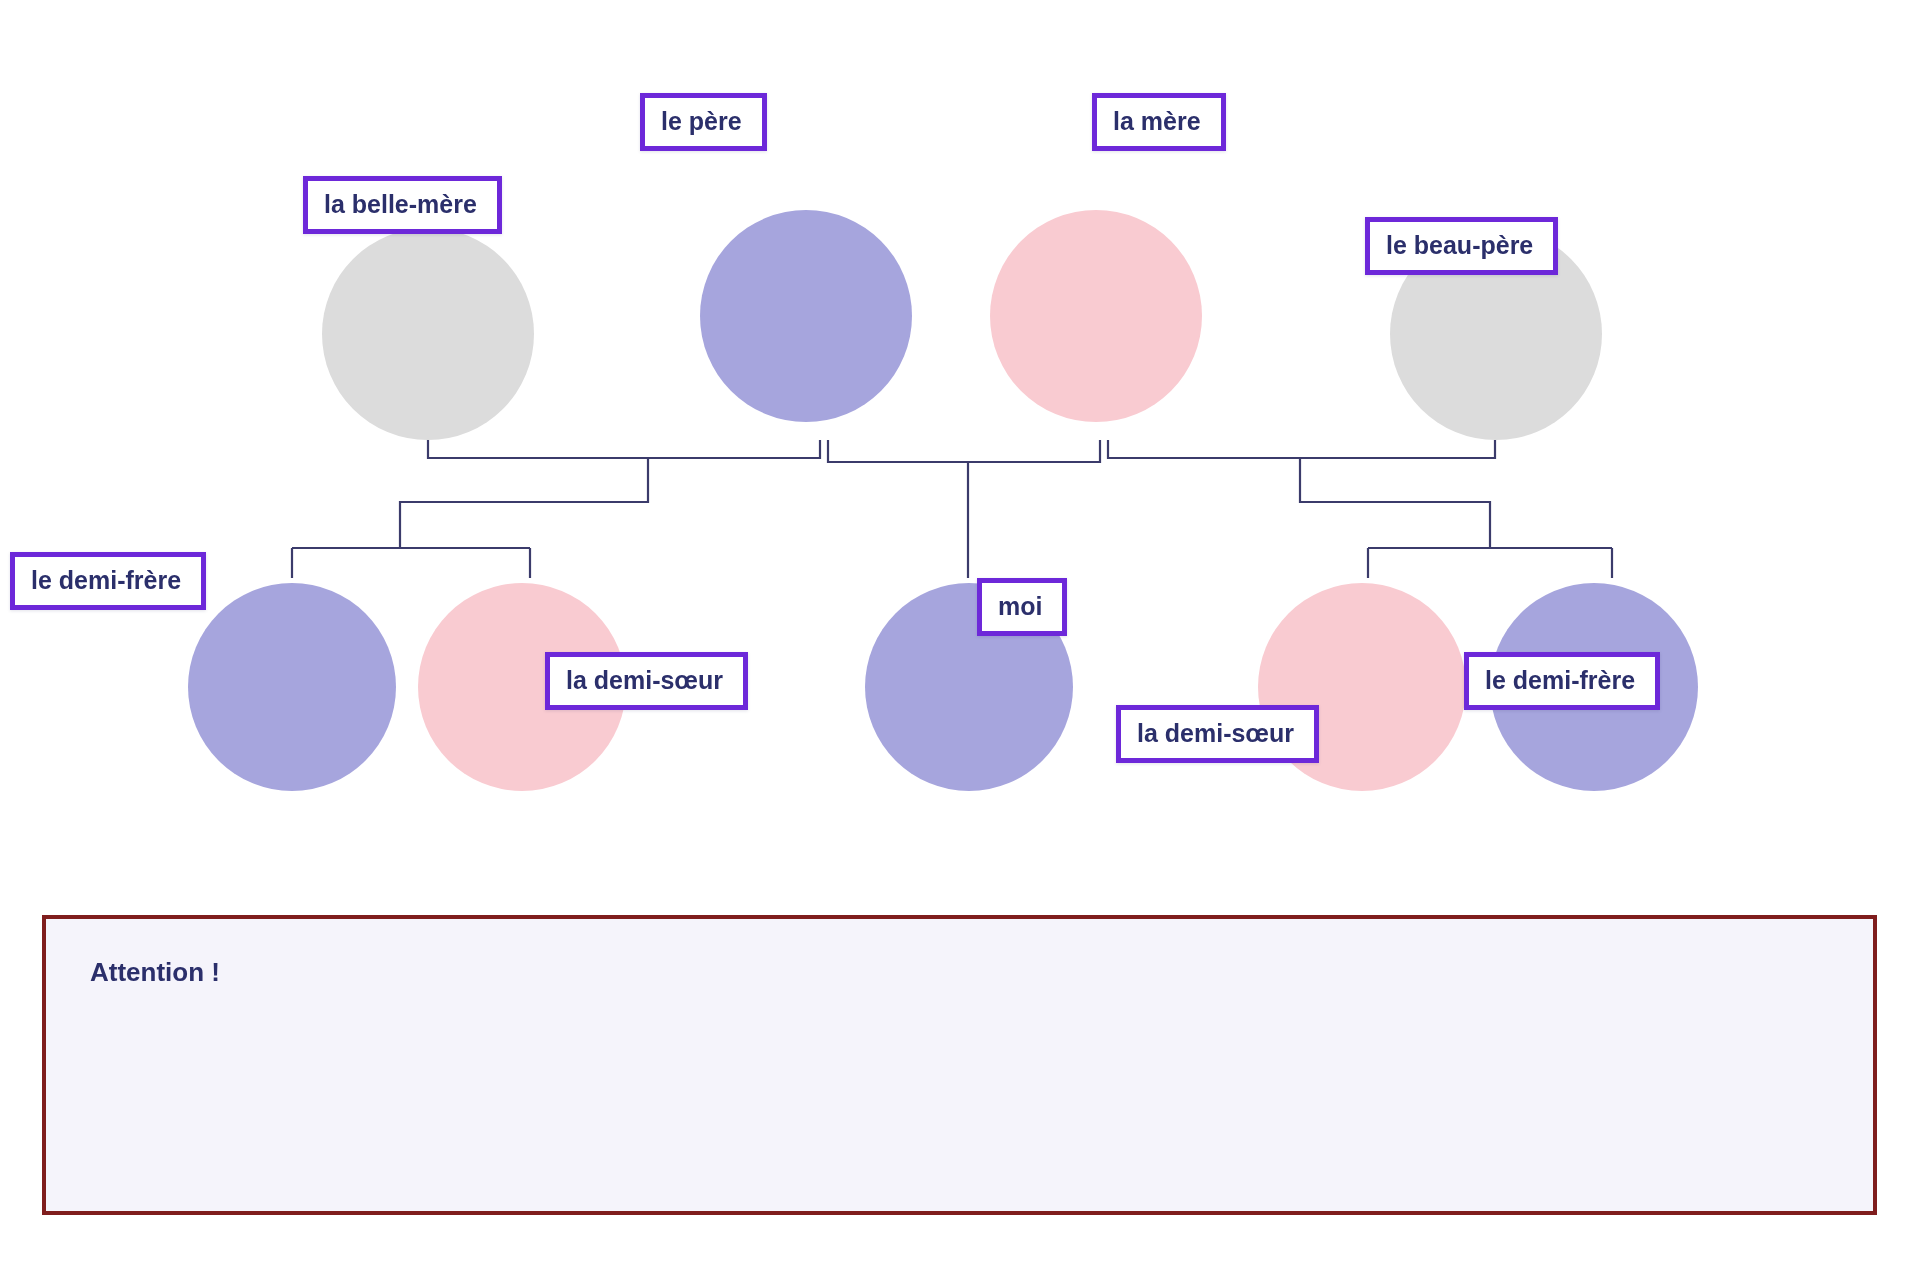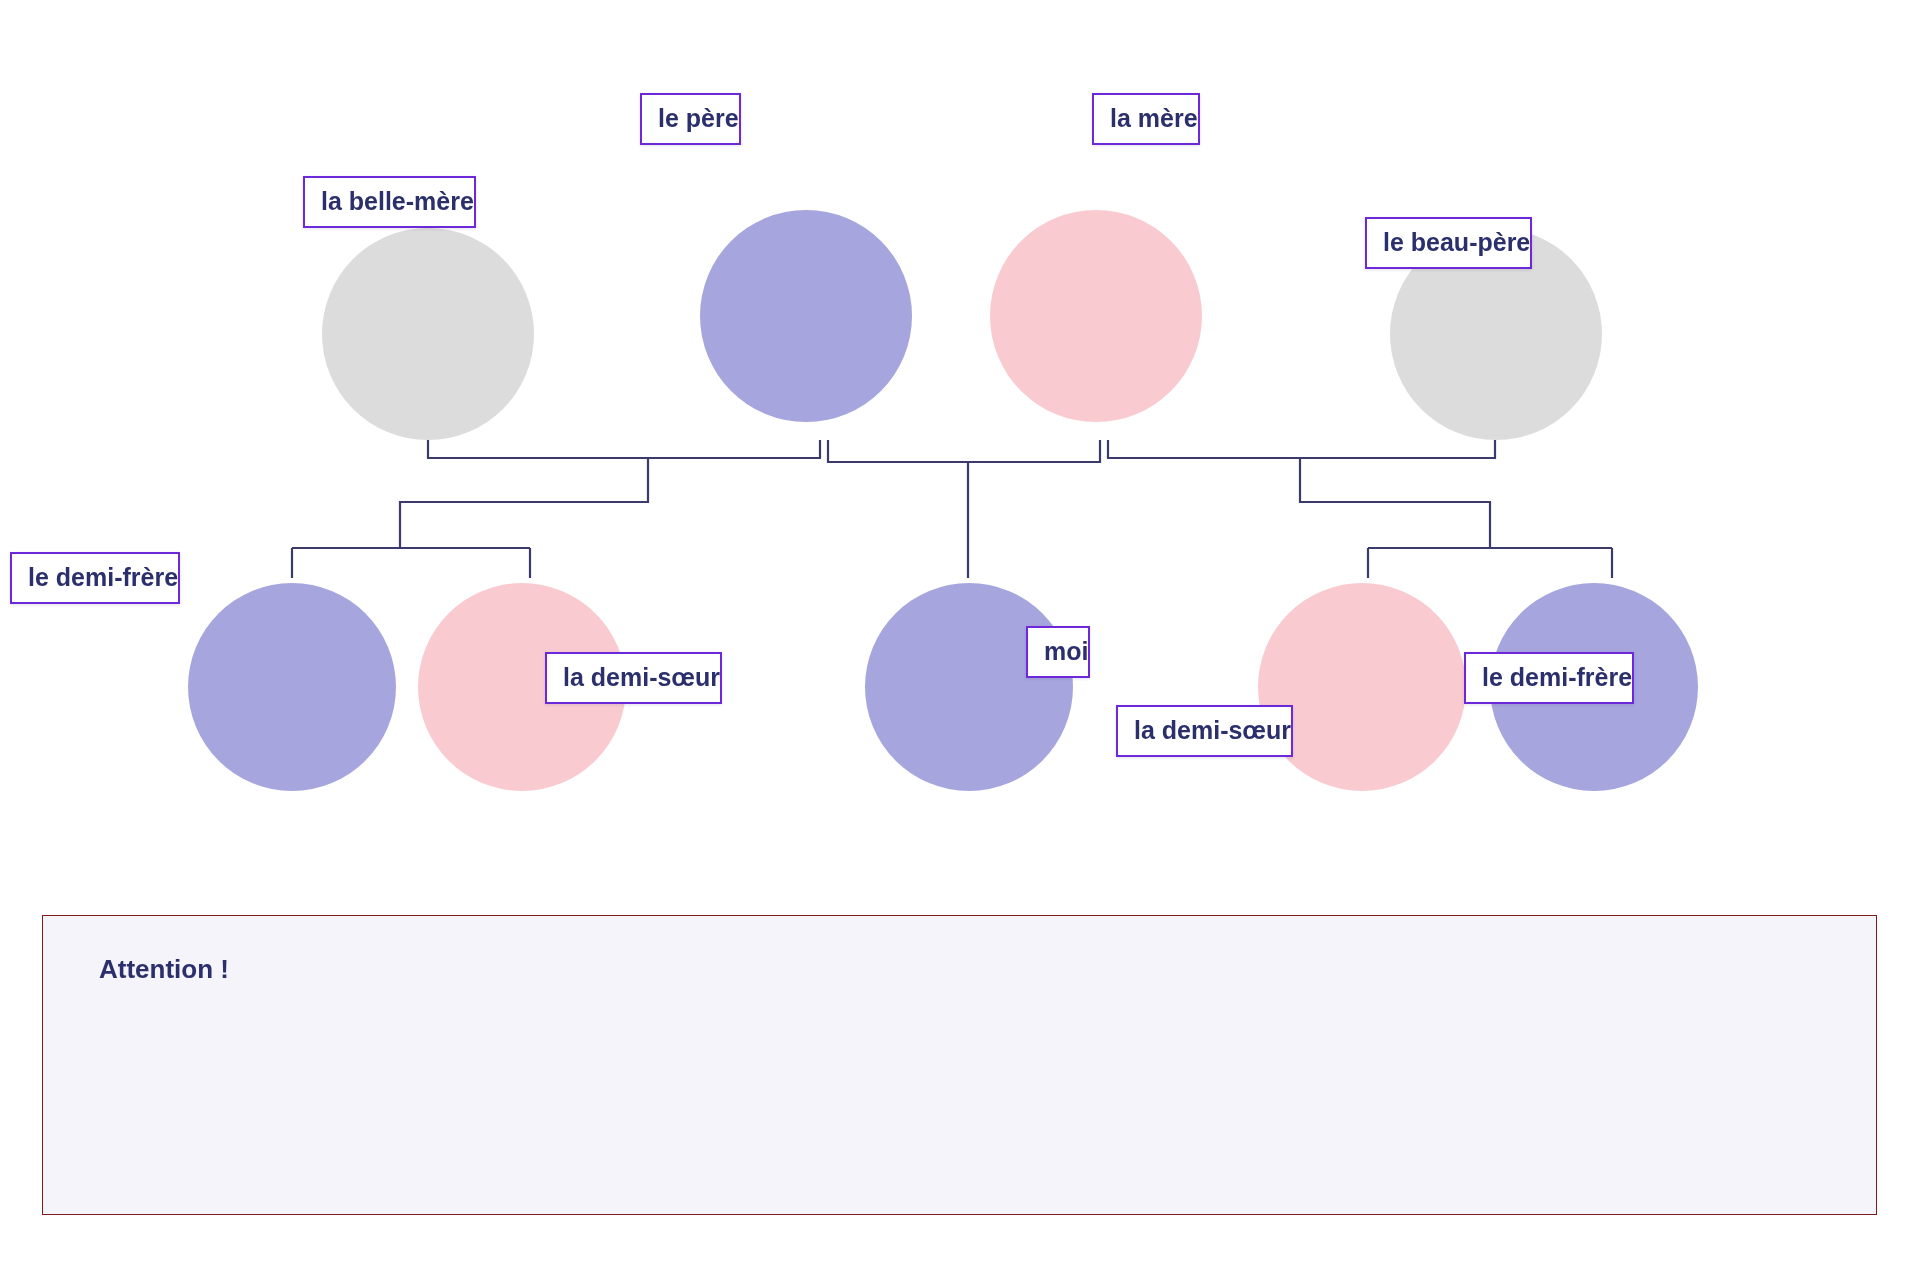--- a/index.html
+++ b/index.html
@@ -26,26 +26,26 @@
     position: absolute;
     border-radius: 50%;
   }
   .c-grey   { background: #dcdcdc; }
   .c-purple { background: #a6a5dd; }
   .c-pink   { background: #f9cbd1; }
 
   .label {
     position: absolute;
     background: #ffffff;
-    border: 2px solid #6d28d9;
+    border: 5px solid #6d28d9;
     box-shadow: 0 1px 3px rgba(40,40,90,0.13);
     color: #2b2f6b;
     font-size: 25px;
     font-weight: 600;
-    padding: 9px 0 10px 16px;
+    padding: 9px 20px 10px 16px;
     white-space: nowrap;
     line-height: 1.15;
     box-sizing: border-box;
   }
 
   svg.lines {
     position: absolute;
     left: 0;
     top: 0;
     width: 1920px;
@@ -53,23 +53,23 @@
     pointer-events: none;
   }
 
   #note {
     position: absolute;
     left: 42px;
     top: 915px;
     width: 1835px;
     height: 300px;
     background: #f5f4fb;
-    border: 1px solid #7f1d1d;
+    border: 4px solid #7f1d1d;
     box-sizing: border-box;
-    padding: 38px 46px 30px 56px;
+    padding: 38px 46px 30px 44px;
   }
   #note .note-title {
     font-size: 26px;
     font-weight: 700;
     color: #2b2f6b;
     margin-bottom: 12px;
   }
   #note p {
     margin: 0 0 4px 0;
     font-size: 27px;
@@ -117,20 +117,20 @@
   <div class="circle c-purple" style="left:865px; top:583px; width:208px; height:208px;"></div>
   <div class="circle c-pink" style="left:1258px; top:583px; width:208px; height:208px;"></div>
   <div class="circle c-purple" style="left:1490px; top:583px; width:208px; height:208px;"></div>
 
   <div class="label" style="left:640px;  top:93px;">le père</div>
   <div class="label" style="left:1092px; top:93px;">la mère</div>
   <div class="label" style="left:303px;  top:176px;">la belle-mère</div>
   <div class="label" style="left:1365px; top:176px;margin-top:41px;">le beau-père</div>
   <div class="label" style="left:10px;   top:552px;">le demi-frère</div>
   <div class="label" style="left:545px;  top:652px;">la demi-sœur</div>
-  <div class="label" style="left:1026px;  top:578px;margin-top:48px;">moi</div>
+  <div class="label" style="left:977px;  top:578px;">moi</div>
   <div class="label" style="left:1116px; top:705px;">la demi-sœur</div>
   <div class="label" style="left:1464px; top:652px;">le demi-frère</div>
 </div>
 
 <div id="note">
   <div class="note-title">Attention !</div>
 </div>
 
 </body></html>

